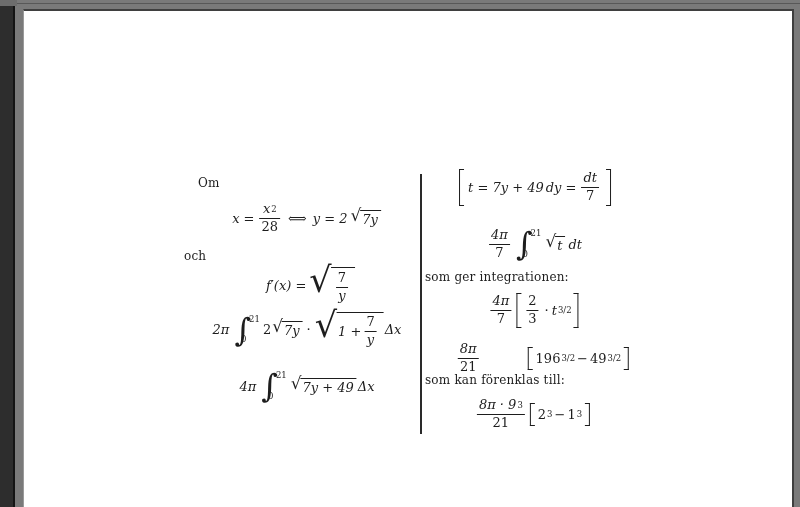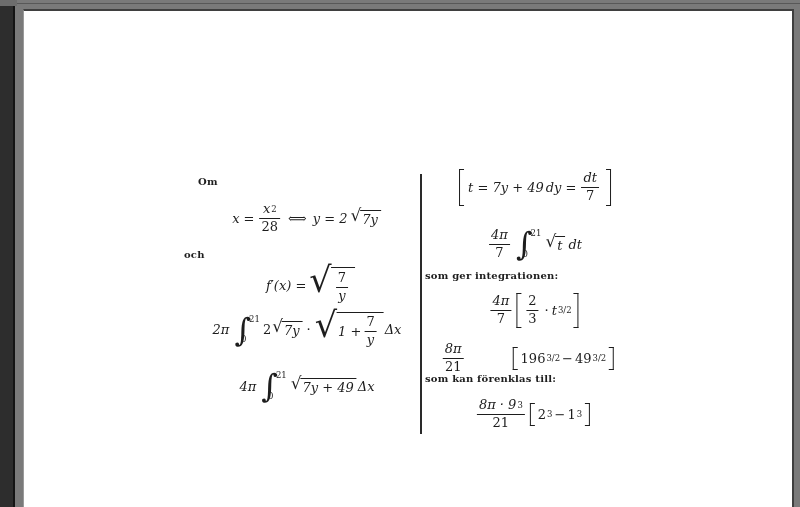--- a/index.html
+++ b/index.html
@@ -17,21 +17,21 @@
   .page {
     position:absolute; left:23px; top:9px; width:771px; height:498px;
     background:#ffffff;
     border-top:2px solid #3f3f3f;
     border-right:2px solid #3f3f3f;
     border-left:1px solid #9a9a9a;
   }
   .divider { position:absolute; width:2px; background:#2a2a2a; }
 
   
-  .lab { position:absolute; font-size:10px; font-style:normal; white-space:nowrap; letter-spacing:0.2px;font-weight:bold; }
+  .lab { position:absolute; font-size:12px; font-style:normal; white-space:nowrap; letter-spacing:0.2px; }
   .eq {
     position:absolute; display:flex; align-items:center;
     transform:translateX(-50%);
     font-size:13px; font-style:italic; white-space:nowrap;
   }
   .m { margin:0 2px; }
   .up { font-style:normal; }
   .arrow { font-style:normal; margin:0 5px; letter-spacing:-1px; }
   .dot { margin:0 3px; font-style:normal; }
 
@@ -209,21 +209,21 @@
           <span class="den up">3</span>
         </span>
         <span class="dot">·</span>
         <span>t</span>
           <span class="sup">3/2</span>
       </span>
       <span class="brR"></span>
     </span>
   </div>
 
-  <div class="eq" style="left:504px; top:331px;gap:44px;">
+  <div class="eq" style="left:519px; top:331px;gap:44px;">
     <span class="frac">
       <span class="num">8π</span>
       <span class="fbar"></span>
       <span class="den up">21</span>
     </span>
     <span class="group">
       <span class="brL"></span>
       <span class="inner" style="padding:4px 3px;">
         <span class="up">196</span>
           <span class="sup">3/2</span>

